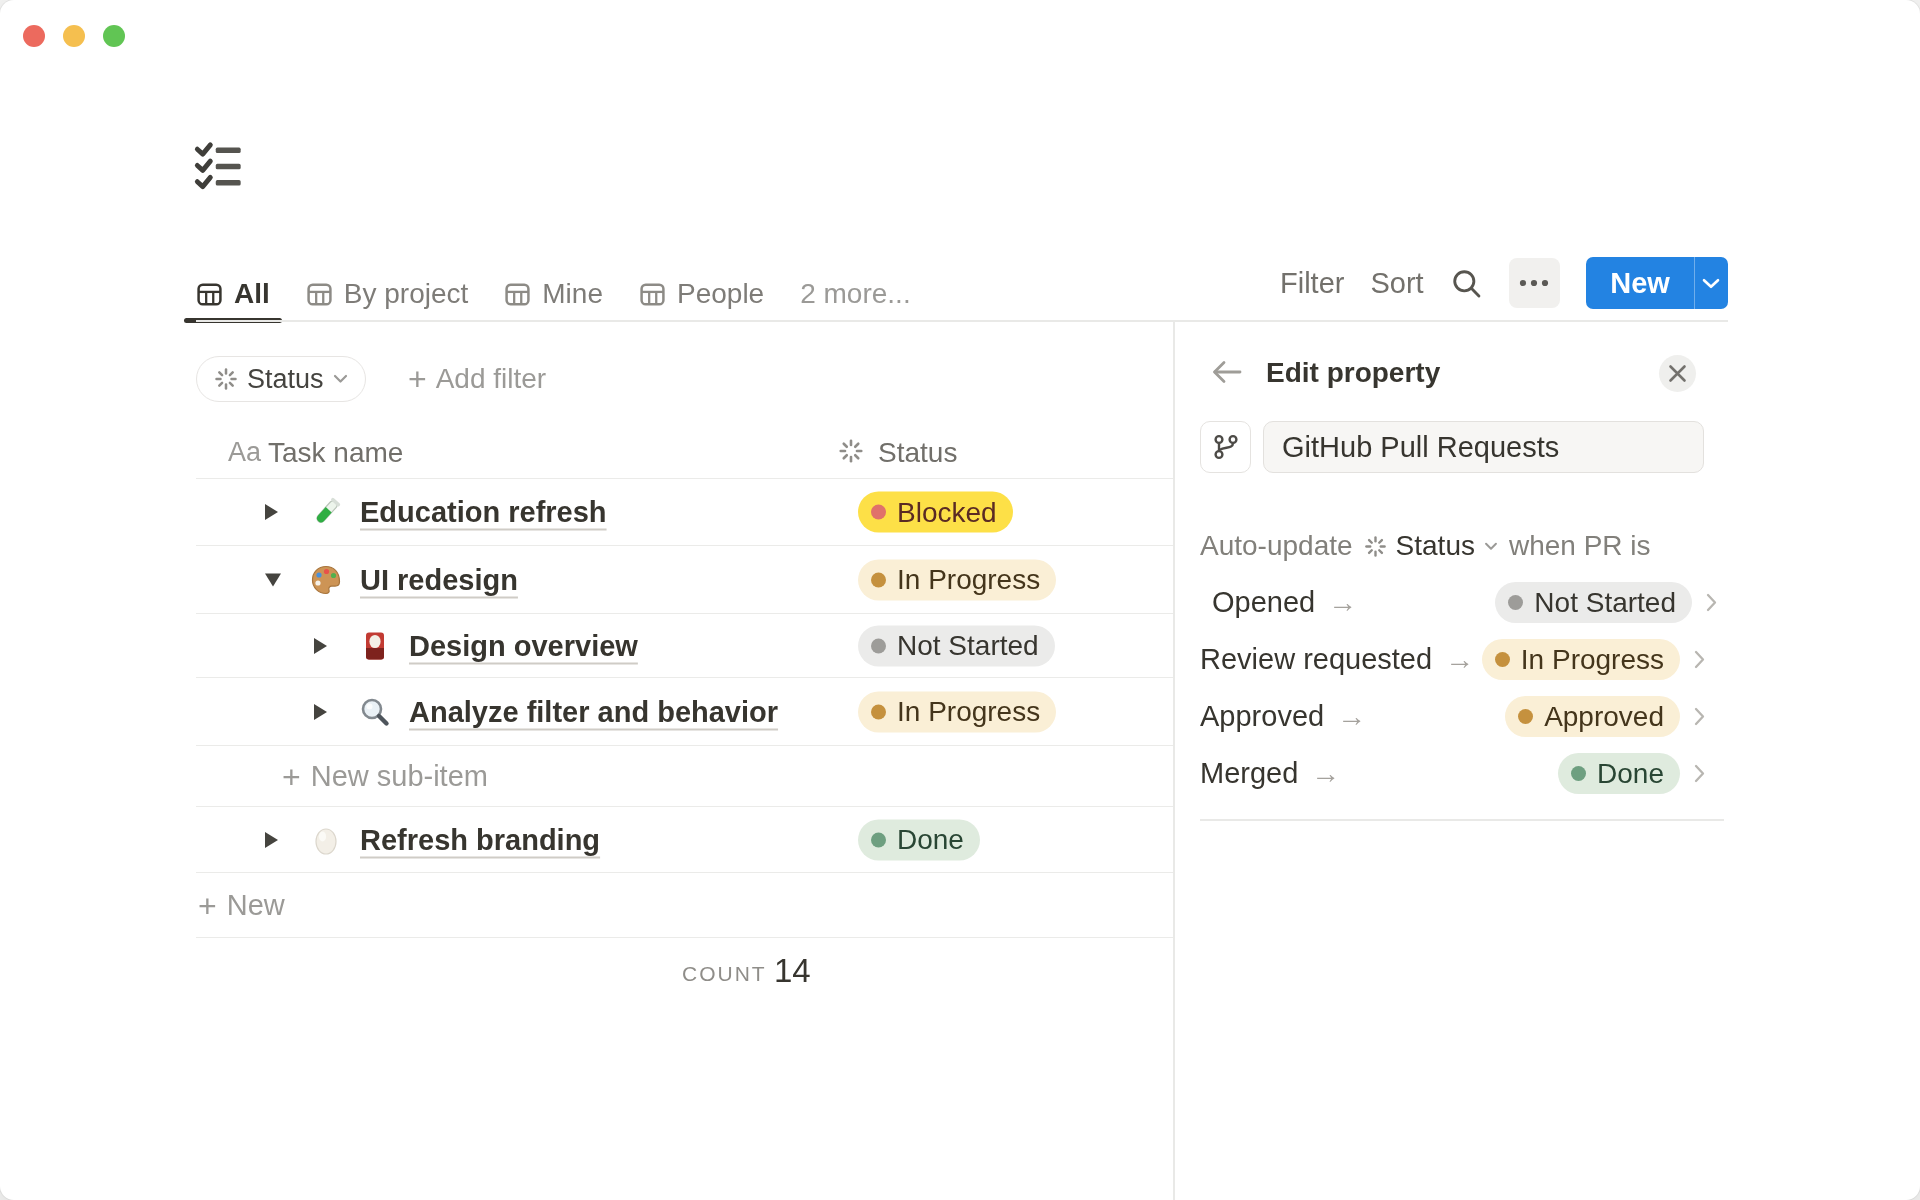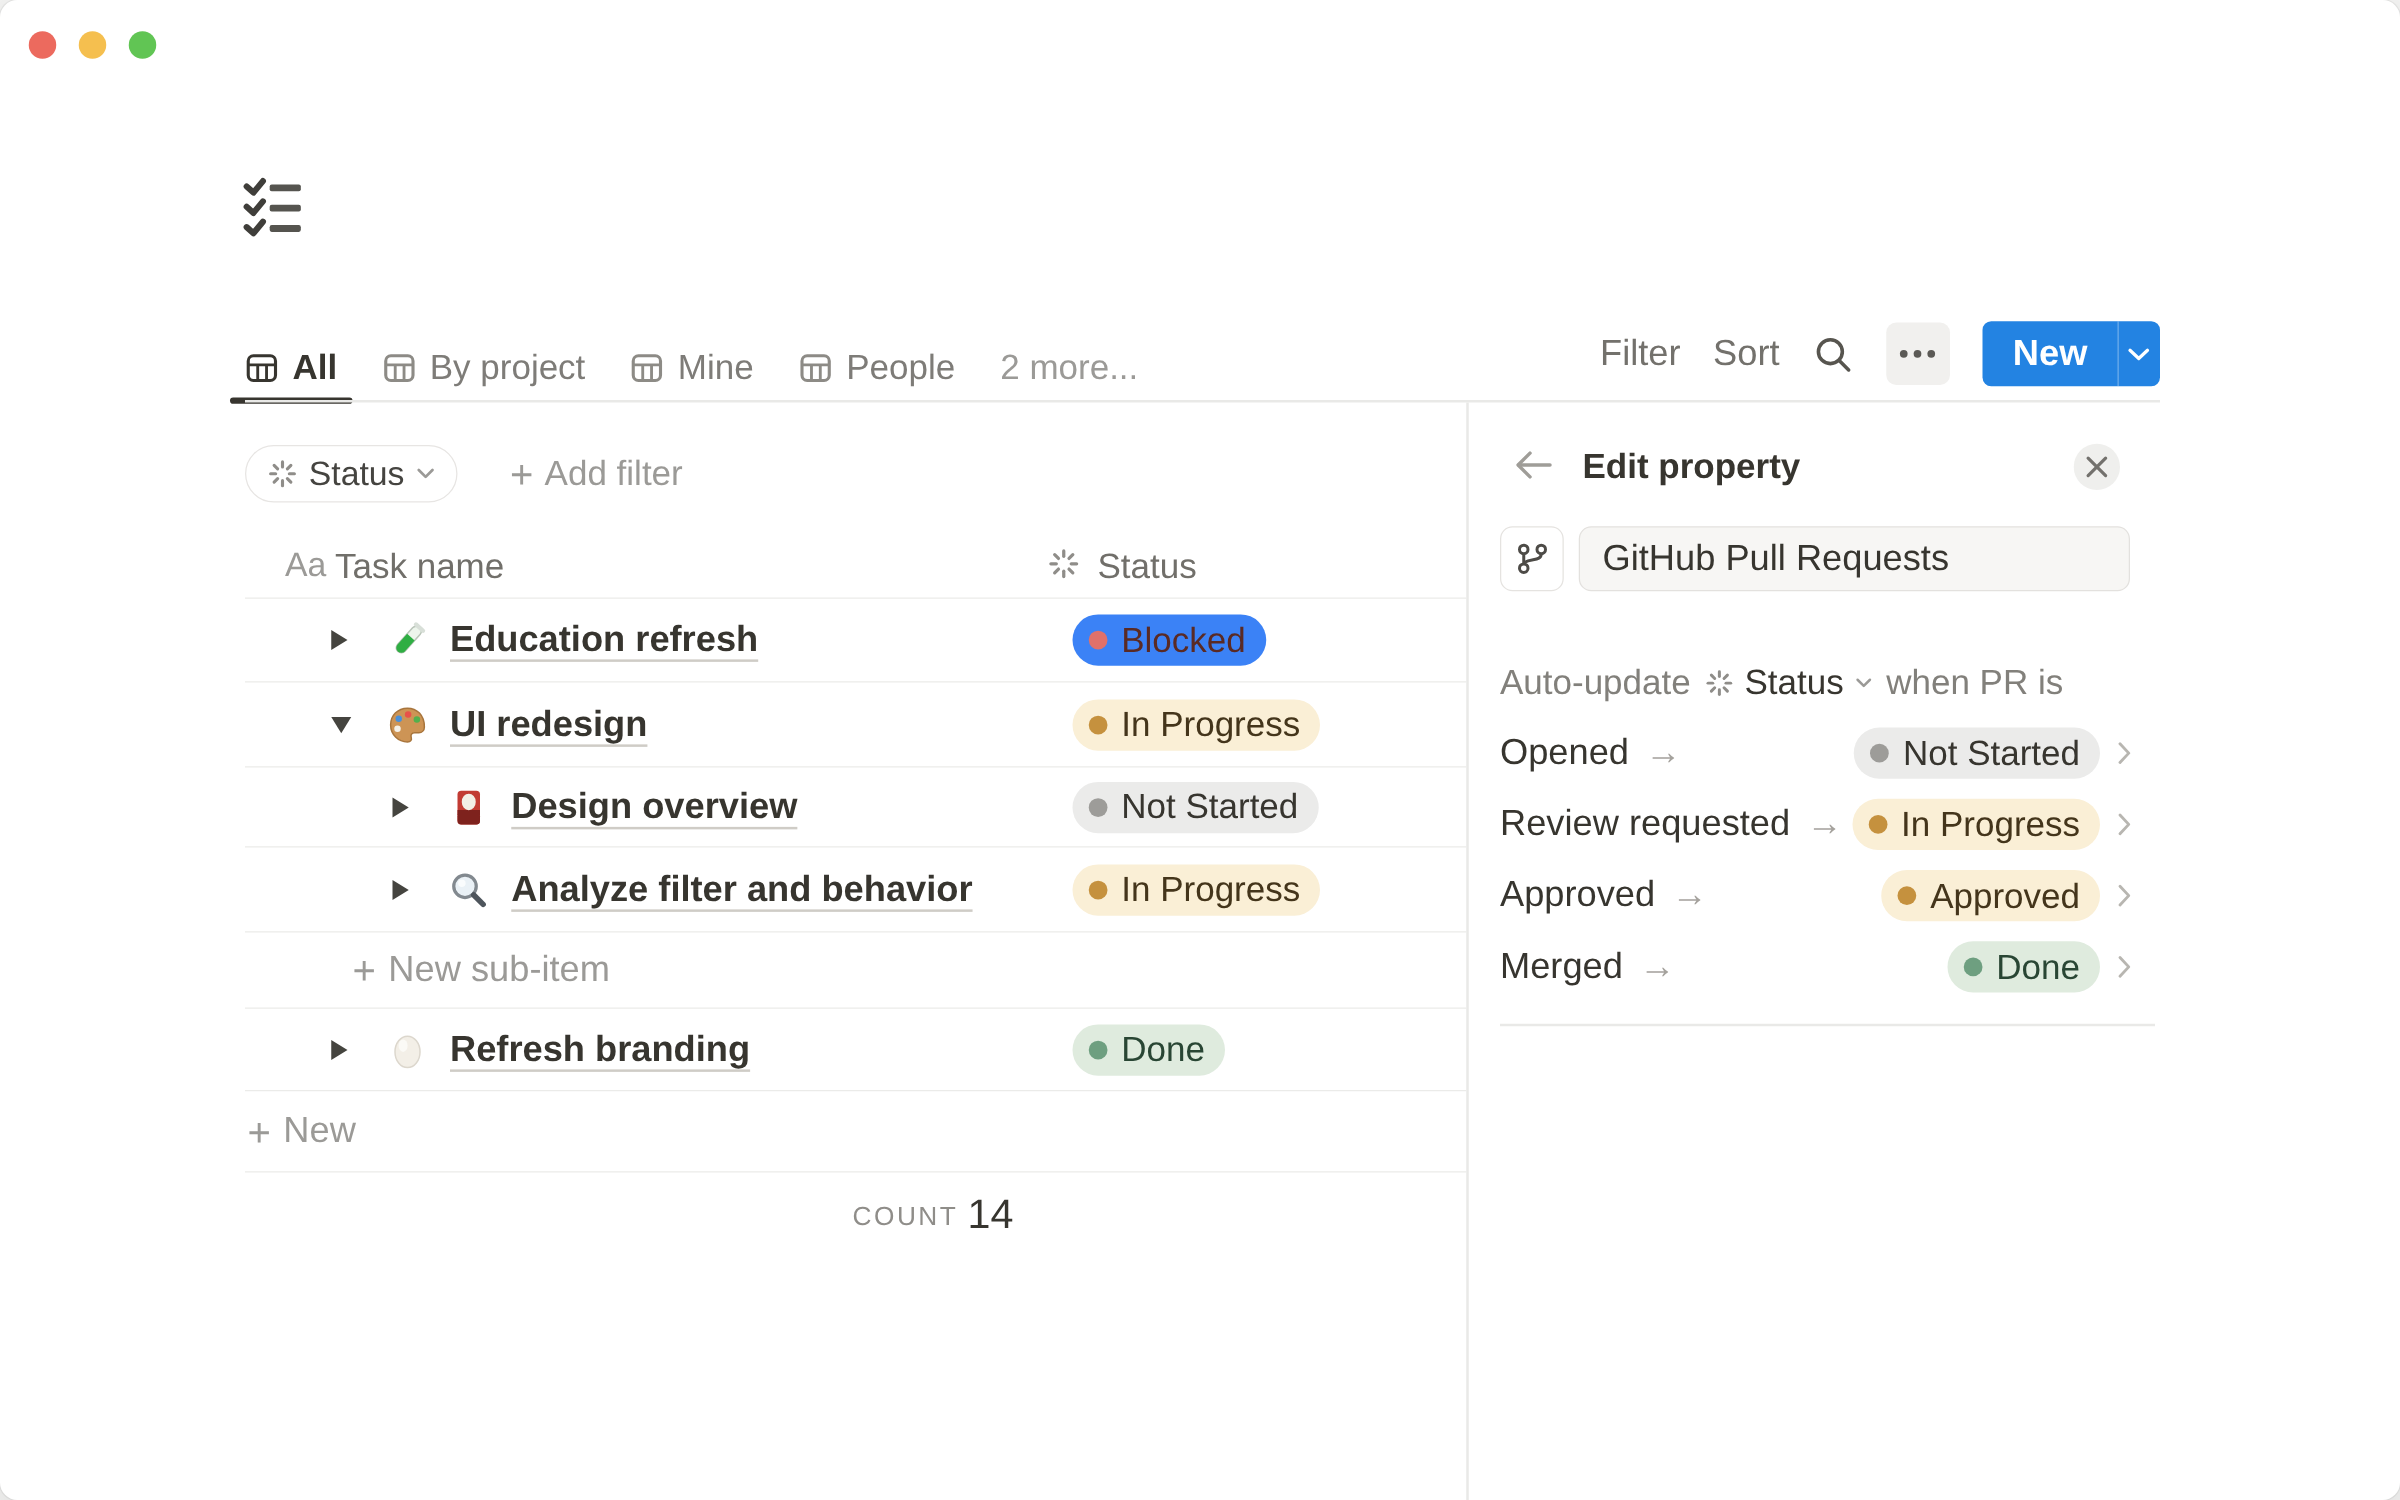--- a/index.html
+++ b/index.html
@@ -50,21 +50,21 @@
   .lvl0 .tri{left:69px;} .lvl1 .tri{left:118px;}
   .emoji{position:absolute;top:50%;transform:translateY(-50%);width:34px;height:34px;}
   .lvl0 .emoji{left:113px;} .lvl1 .emoji{left:162px;}
   .task-name{position:absolute;top:50%;transform:translateY(-50%);font-size:29px;font-weight:600;color:#37352F;
              text-decoration:underline;text-decoration-color:#CFCCC6;text-decoration-thickness:2px;text-underline-offset:7px;cursor:pointer;}
   .lvl0 .task-name{left:164px;} .lvl1 .task-name{left:213px;}
   .badge{display:inline-flex;align-items:center;gap:11px;height:41px;padding:0 16px 0 13px;border-radius:21px;font-size:28px;white-space:nowrap;}
   .badge .dot{width:15px;height:15px;border-radius:50%;}
   .badge.gray{background:#EBEBEA;color:#37352F;}   .badge.gray .dot{background:#9D9C99;}
   .badge.yellow{background:#FAEFD6;color:#44351B;} .badge.yellow .dot{background:#C5913E;}
-  .badge.red{background:#3b82f6;color:#5A2A24;}    .badge.red .dot{background:#E0716A;}
+  .badge.red{background:#fde047;color:#5A2A24;}    .badge.red .dot{background:#E0716A;}
   .badge.green{background:#DFEBDE;color:#294634;}  .badge.green .dot{background:#6E9F80;}
   .row .badge{position:absolute;left:662px;top:50%;transform:translateY(-50%);cursor:pointer;}
   .new-row-label{position:absolute;top:50%;transform:translateY(-50%);display:flex;align-items:center;gap:10px;color:#9B9A97;font-size:29px;cursor:pointer;}
   .count-wrap{position:absolute;left:0;top:459px;width:977px;height:70px;border-top:1.5px solid #EBEBE9;}
   .count-label{position:absolute;left:486px;top:24px;font-size:21px;letter-spacing:2px;color:#8F8D89;}
   .count-value{position:absolute;left:578px;top:14px;font-size:33px;color:#37352F;}
   
   .panel-back{position:absolute;left:1210px;top:358px;cursor:pointer;}
   .panel-title{position:absolute;left:1266px;top:357px;font-size:28px;font-weight:700;color:#37352F;}
   .panel-close{position:absolute;left:1659px;top:355px;width:37px;height:37px;border-radius:50%;background:#EFEFED;
@@ -372,21 +372,21 @@
       </svg>
       <span>Status</span>
       <svg width="14" height="9" viewBox="0 0 15 10" fill="none">
           <path d="M2 2 L7.5 7.5 L13 2" stroke="#9B9A97" stroke-width="2.2" stroke-linecap="round" stroke-linejoin="round"></path>
         </svg>
     </span>
     <span>when PR is</span>
   </div>
 
   <div class="map-rows">
-    <div class="map-row" style="top:0;">
+    <div class="map-row" style="top:0;margin-left:12px;">
       <span class="map-left">
           <span>Opened</span>
           <span class="map-arrow">→</span>
         </span>
       <span class="map-right">
         <span class="badge gray">
             <i class="dot"></i>
             <span>Not Started</span>
           </span>
         <svg width="13" height="21" viewBox="0 0 13 21" fill="none">

